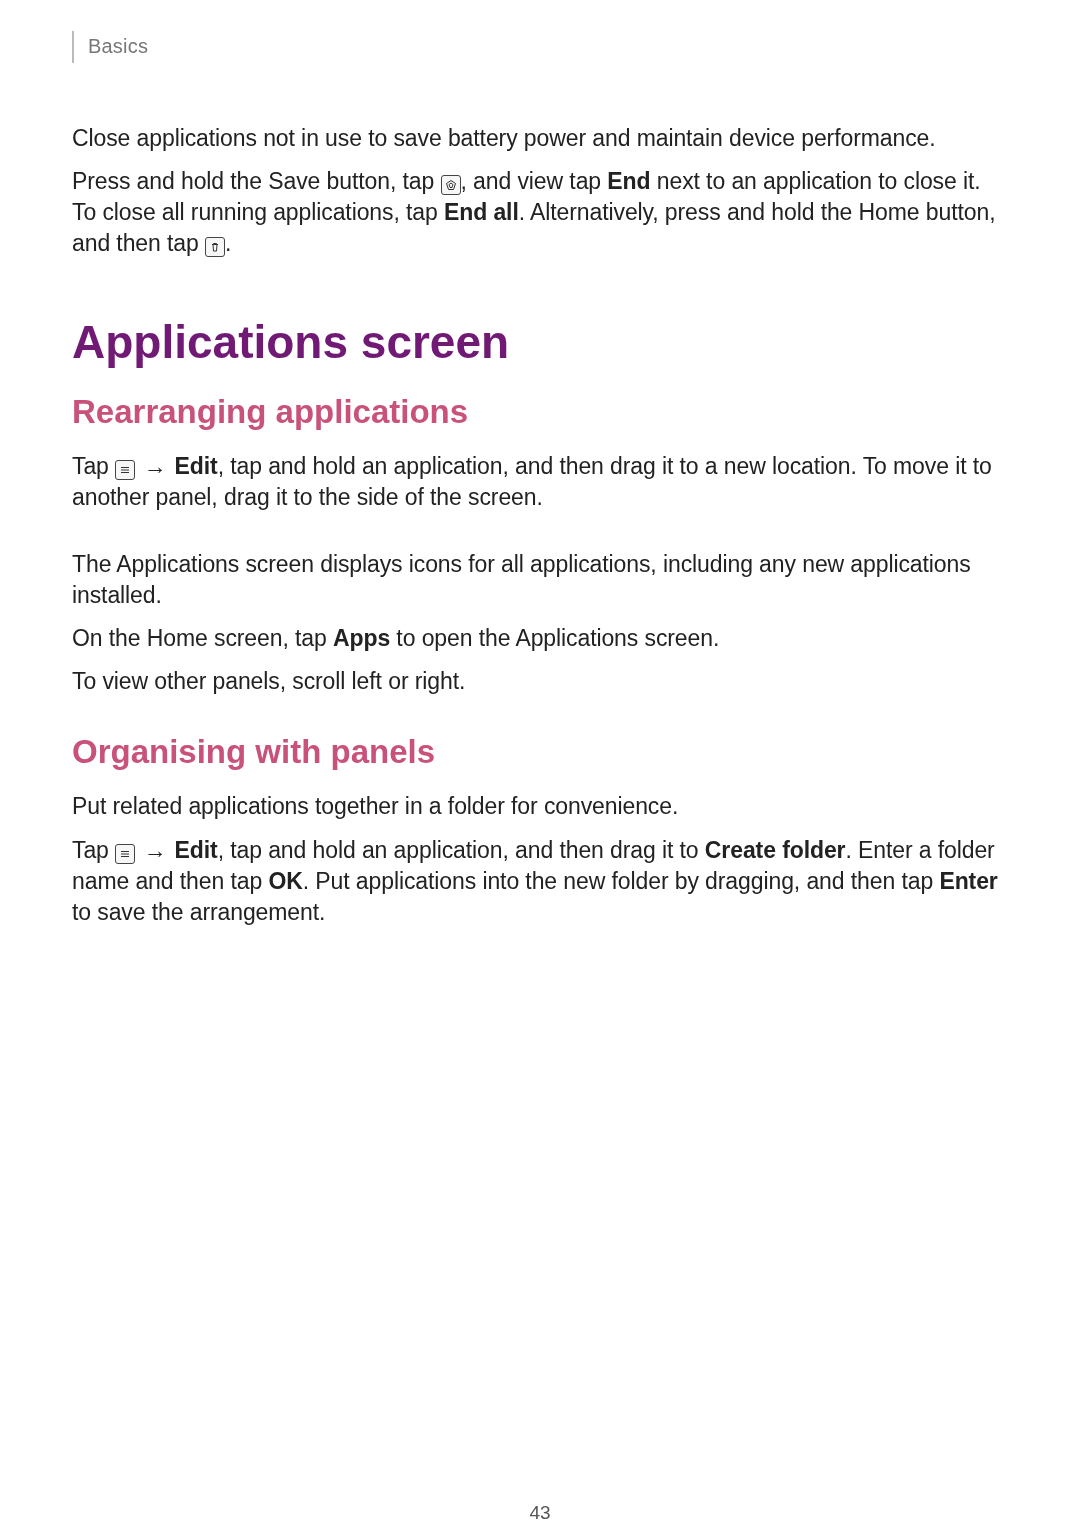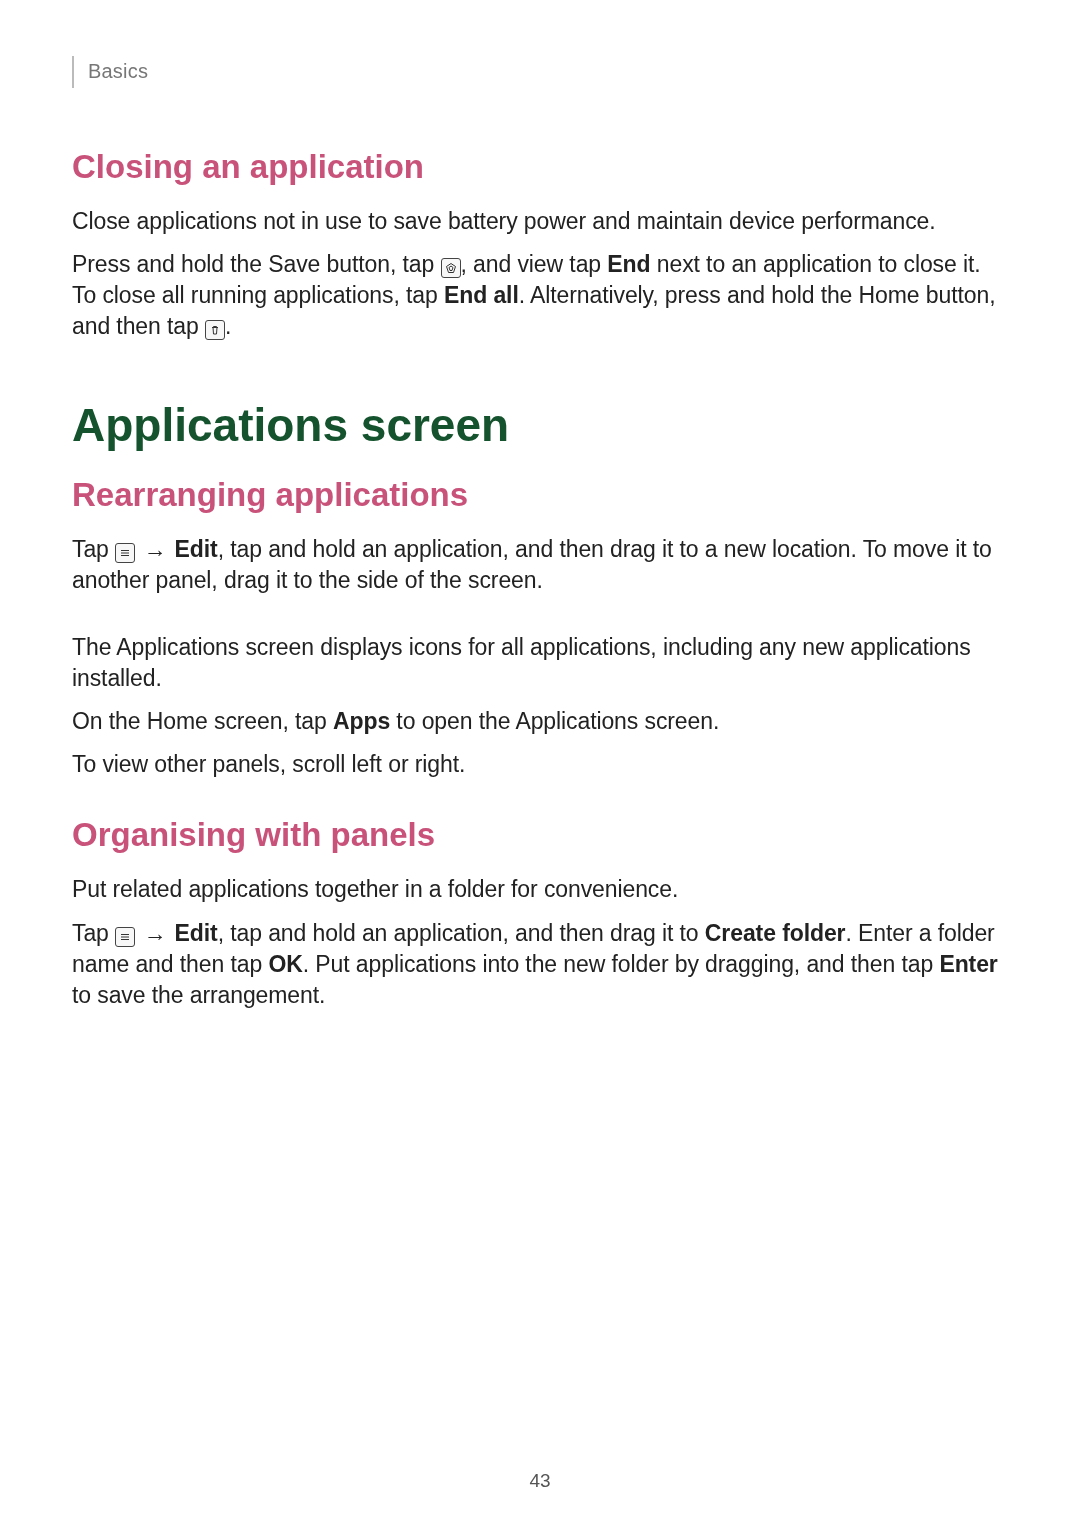--- a/index.html
+++ b/index.html
@@ -1,43 +1,42 @@
 <!DOCTYPE html>
 <html><head>
 <meta charset="utf-8">
 <style>
   * { box-sizing: border-box; margin: 0; padding: 0; }
   html, body { width: 1080px; height: 1527px; background: #fff; font-family: "Segoe UI", "Helvetica Neue", Arial, sans-serif; color: #222; }
-  .page { padding: 60px 72px 0 72px; }
+  .page { padding: 35px 72px 0 72px; }
   .header { display: flex; align-items: flex-start; margin-bottom: 60px; }
   .header-rule { width: 2px; height: 32px; background: #bbb; margin-right: 14px; margin-top: -4px; }
   .header-text { color: #777; font-size: 20px; letter-spacing: 0.2px; }
   .h2 { color: #c8527a; font-size: 33px; font-weight: 600; margin-bottom: 20px; }
-  .h1 { color: #14532d; font-size: 46px; font-weight: 600; margin-top: 56px; margin-bottom: 24px; }
+  .h1 { color: #701a75; font-size: 46px; font-weight: 600; margin-top: 56px; margin-bottom: 24px; }
   p { font-size: 23px; line-height: 1.35; margin-bottom: 12px; color: #222; letter-spacing: -0.1px; }
   .bold { font-weight: 700; }
   .section { margin-bottom: 36px; }
   .inline-icon { display: inline-flex; vertical-align: -2px; }
   .icon-box { width: 20px; height: 20px; border: 1px solid #444; border-radius: 3px; display: inline-flex; align-items: center; justify-content: center; background: #f7f7f7; }
   .icon-task svg, .icon-trash svg, .icon-menu svg { width: 12px; height: 12px; }
   .arrow { font-size: 23px; padding: 0 2px; }
-  .footer { position: absolute; width: 1080px; text-align: center; top: 1470px; font-size: 19px; color: #555; }
+  .footer { position: absolute; width: 1080px; text-align: center; top: 1502px; font-size: 19px; color: #555; }
 </style>
 </head>
 <body>
 
 <div class="page">
 
   <div class="header">
     <div class="header-rule"></div>
     <div class="header-text">Basics</div>
   </div>
 
   <div class="section">
-    <div class="h2">Closing an application</div>
     <p>Close applications not in use to save battery power and maintain device performance.</p>
     <p>
       <span>Press and hold the Save button, tap </span><span class="inline-icon icon-box icon-task">
           <svg viewBox="0 0 24 24">
             <path fill="none" stroke="#333" stroke-width="2" d="M12 3 L21 9 L17 21 L7 21 L3 9 Z M12 8 L16 11 L14 17 L10 17 L8 11 Z"></path>
           </svg>
         </span><span>, and view tap </span><span class="bold">End</span><span> next to an application to close it. To close all running applications, tap </span><span class="bold">End all</span><span>. Alternatively, press and hold the Home button, and then tap </span><span class="inline-icon icon-box icon-trash">
           <svg viewBox="0 0 24 24">
             <path fill="none" stroke="#333" stroke-width="2" d="M6 7h12M9 7V5h6v2M8 7l1 13h6l1-13"></path>
           </svg>

